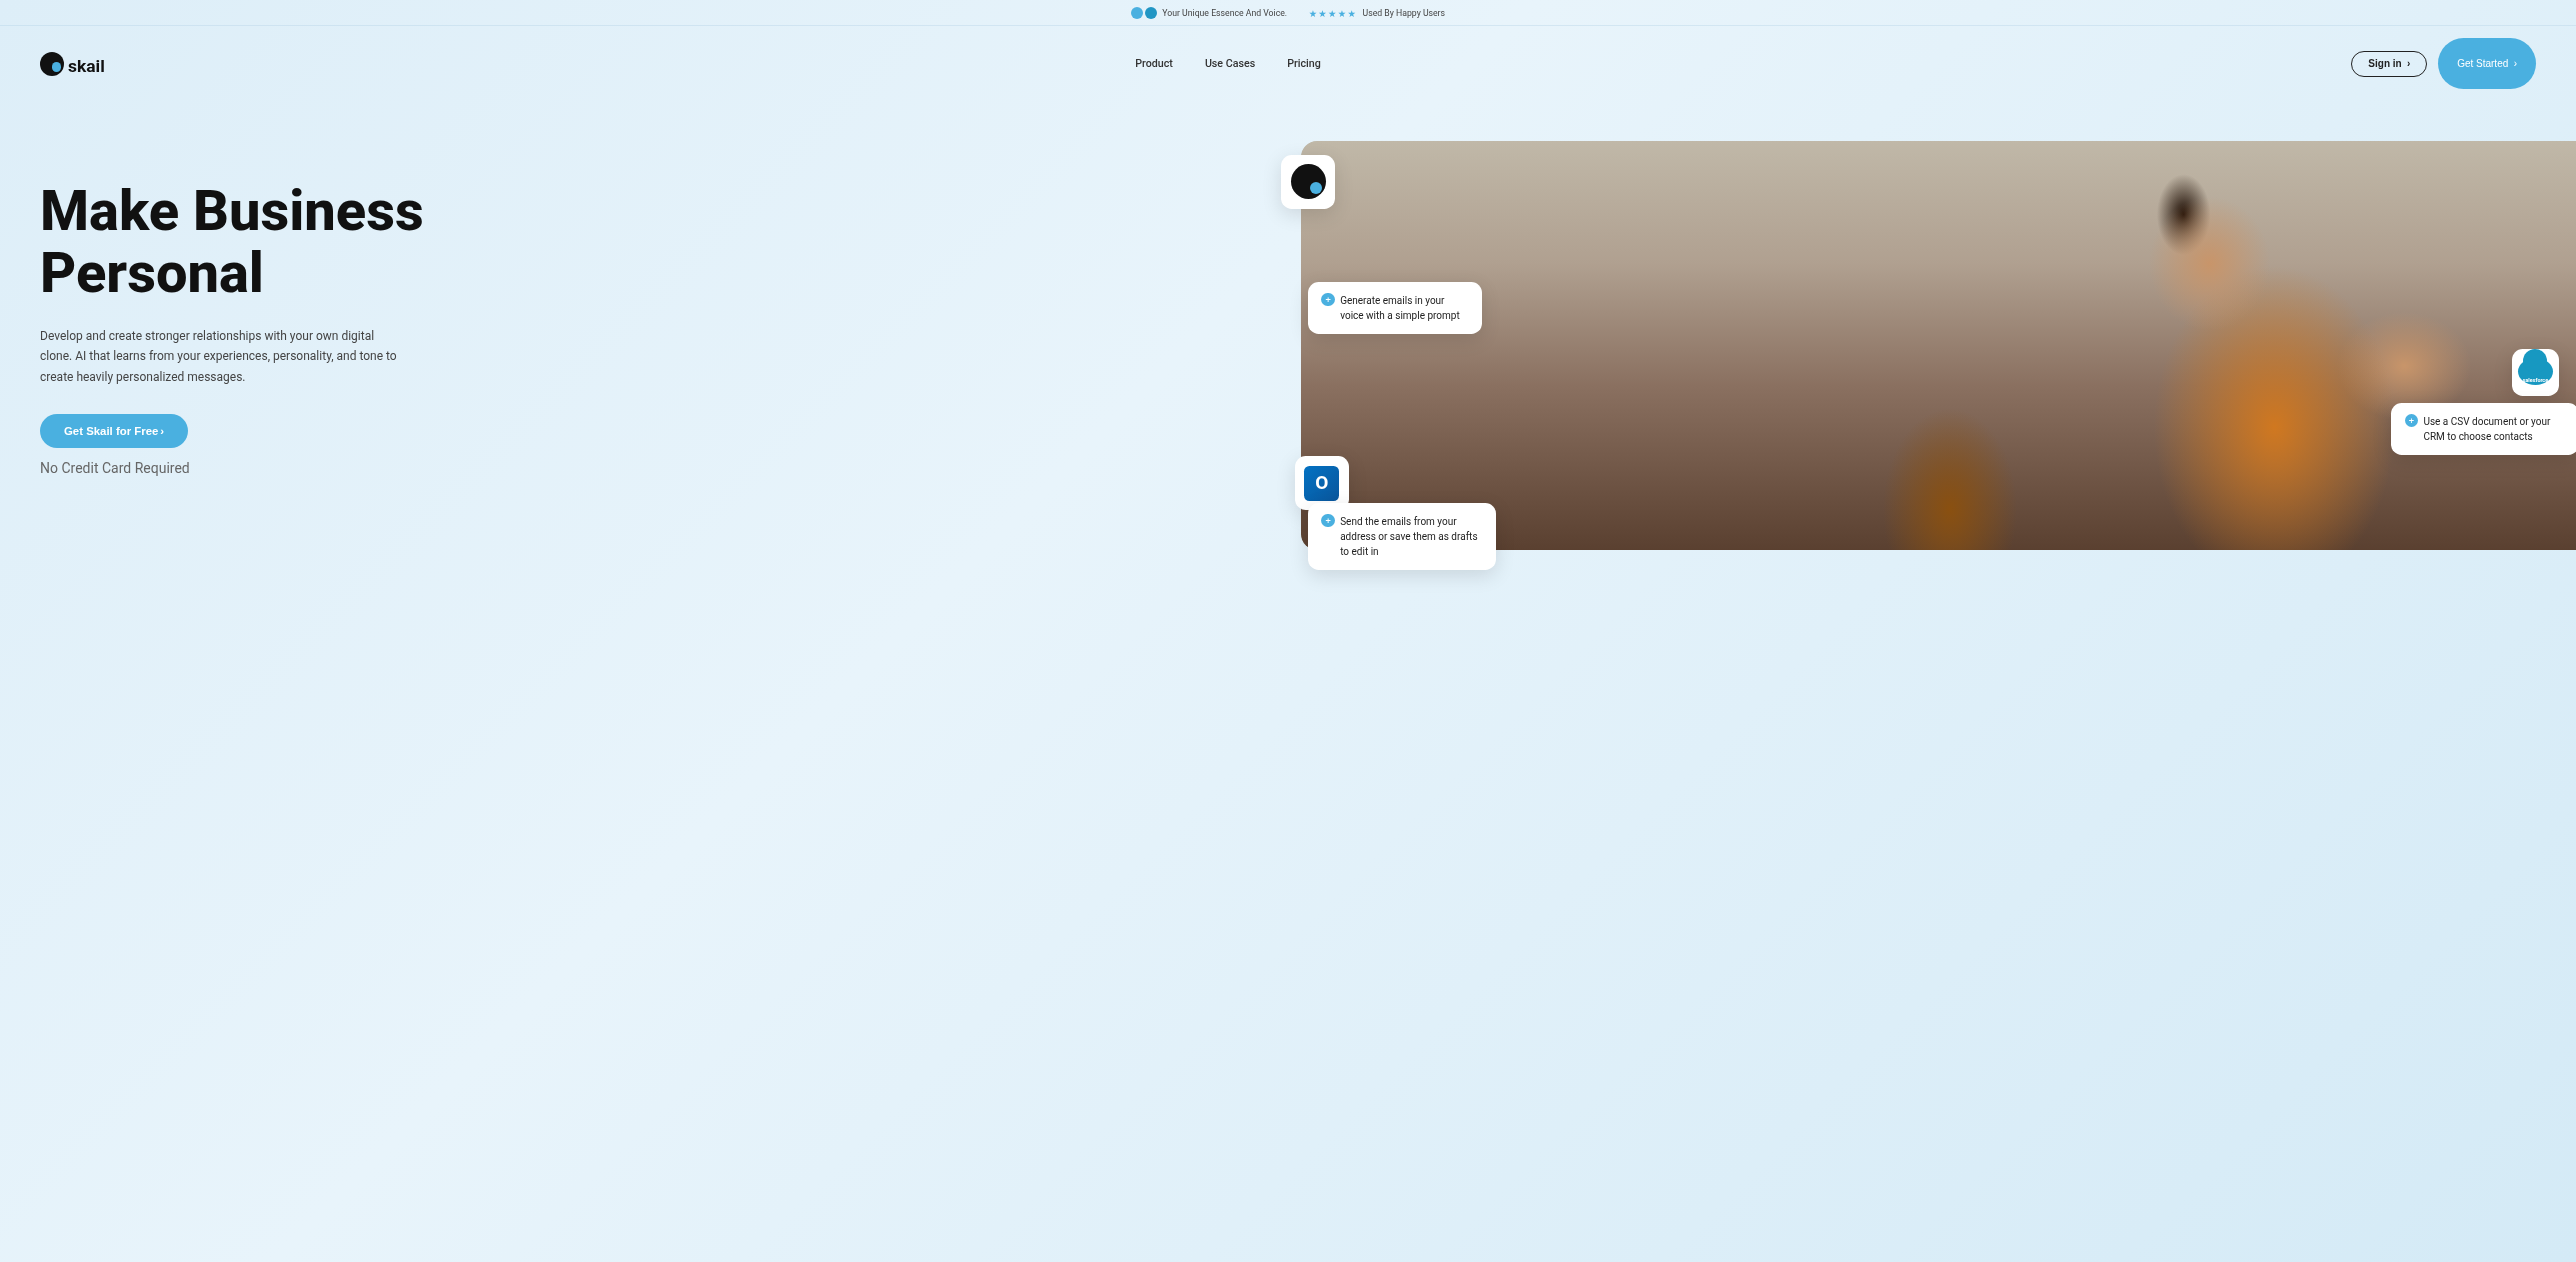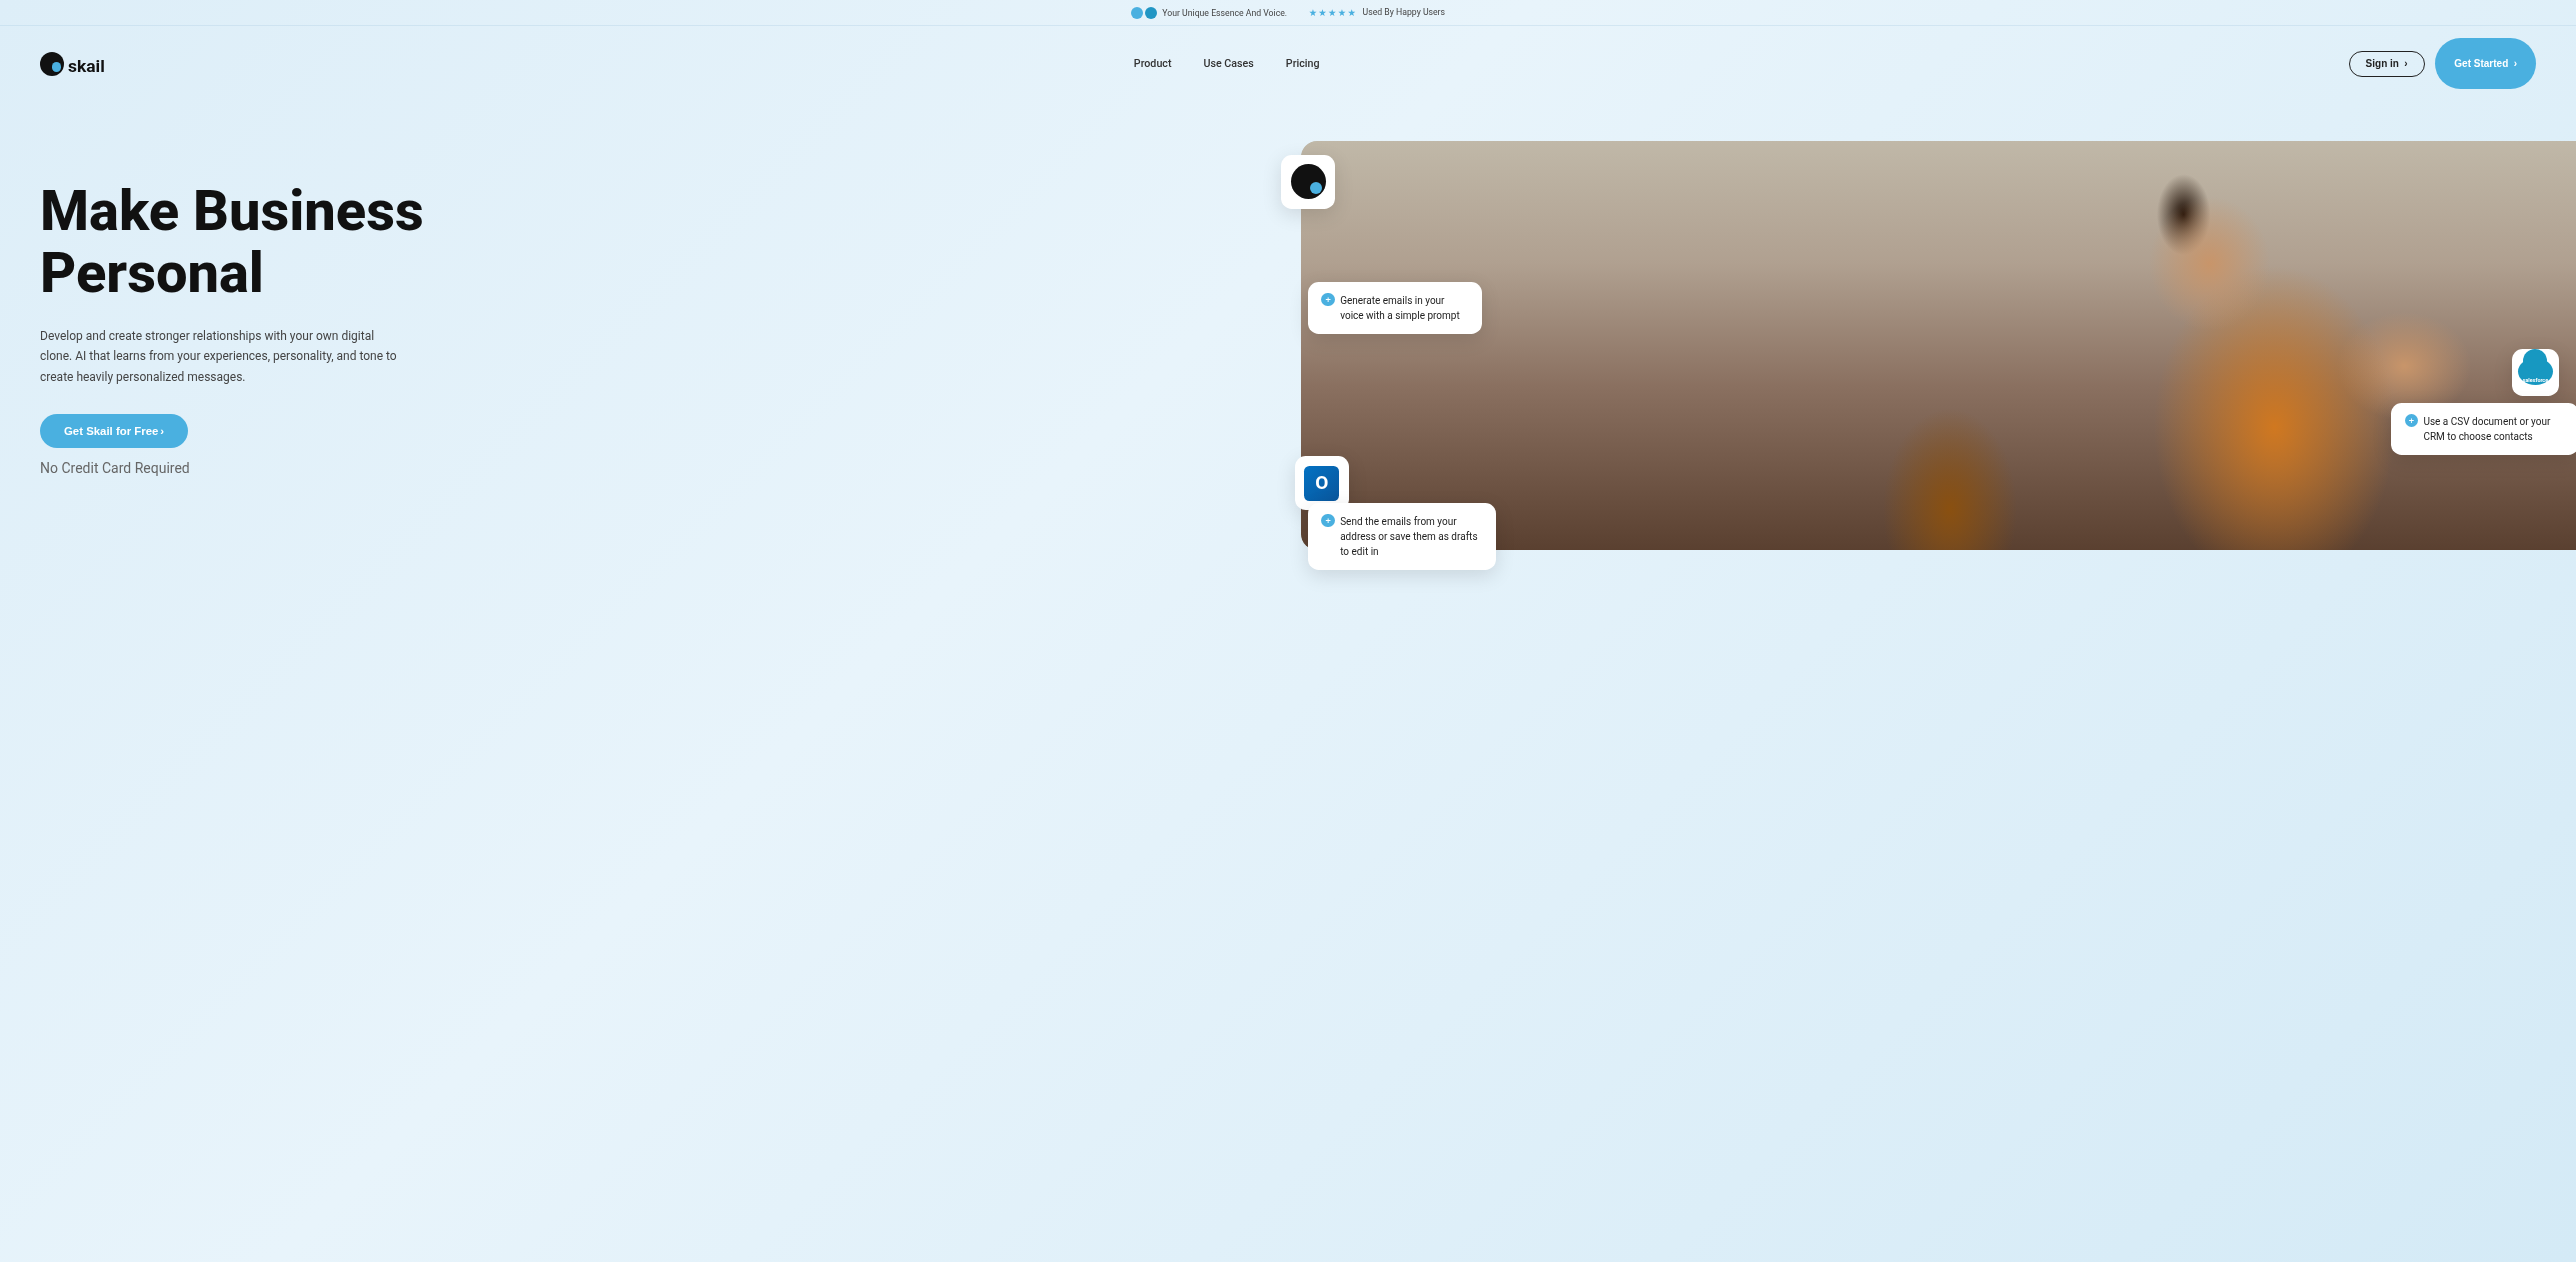--- a/index.html
+++ b/index.html
@@ -7,21 +7,21 @@
       font-family: -apple-system, BlinkMacSystemFont, 'Segoe UI', Roboto, sans-serif;
       background: linear-gradient(135deg, #ddeef8 0%, #e8f4fb 40%, #d4eaf6 100%);
       min-height: 100vh;
       overflow-x: hidden;
     }
 
     
     .top-banner {
       display: flex;
       justify-content: center;
-      align-items: flex-start;
+      align-items: flex-end;
       gap: 21.5px;
       padding: 6.7px 13.4px;
       border-bottom: 0.7px solid rgba(180,210,230,0.4);
       font-size: 8.7px;
       color: #444;
     }
     .banner-item {
       display: flex;
       align-items: center;
       gap: 5.4px;
@@ -110,21 +110,21 @@
       border-radius: 34px;
       cursor: pointer;
       display: flex;
       align-items: flex-start;
       gap: 5.4px;
     }
     .btn-get-started {
       background: #4ab0e0;
       color: white;
       font-size: 10px;
-      font-weight: 700;
+      font-weight: 400;
       padding: 20px 19px;
       border-radius: 34px;
       border: none;
       cursor: pointer;
       display: flex;
       align-items: center;
       gap: 5.4px;
       text-align: center;
     }
 

